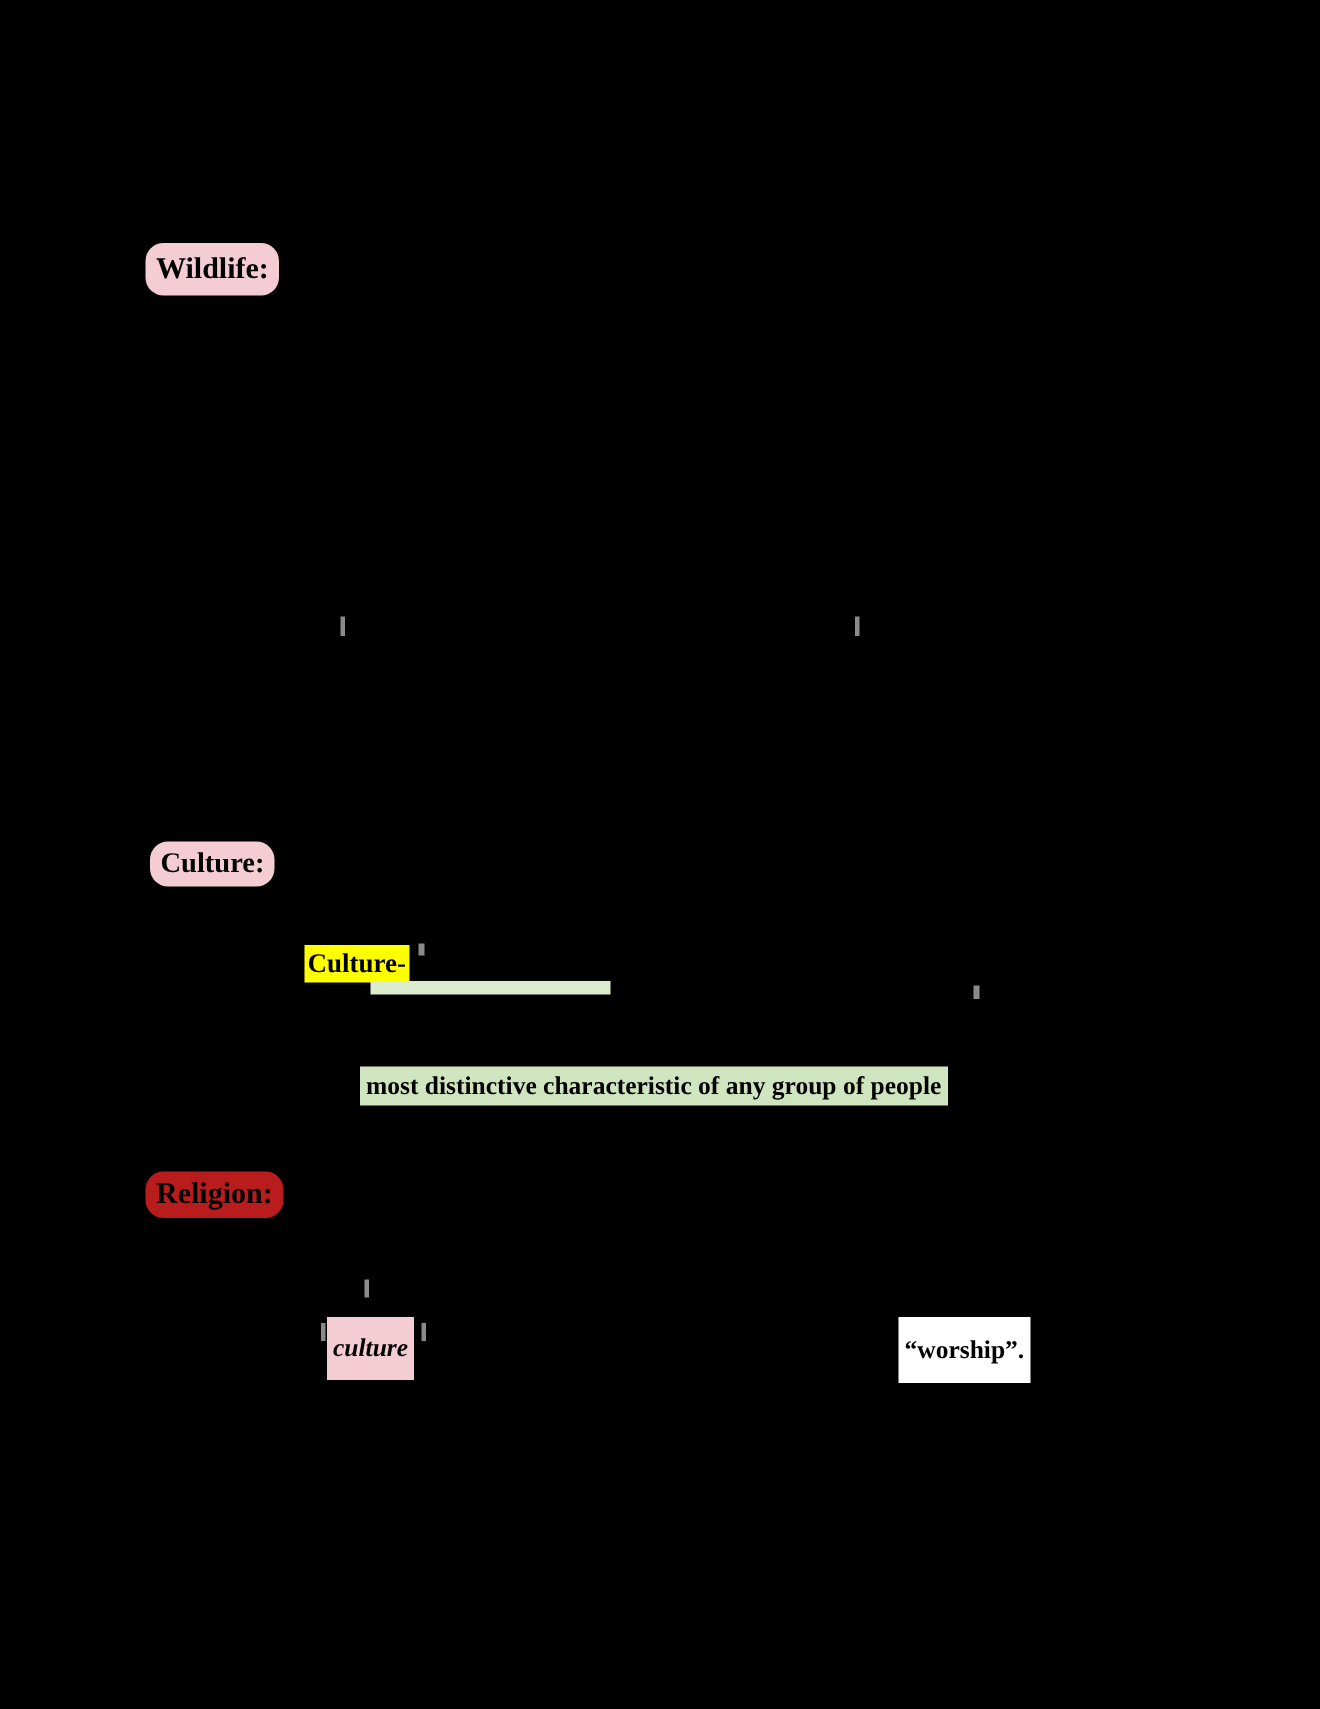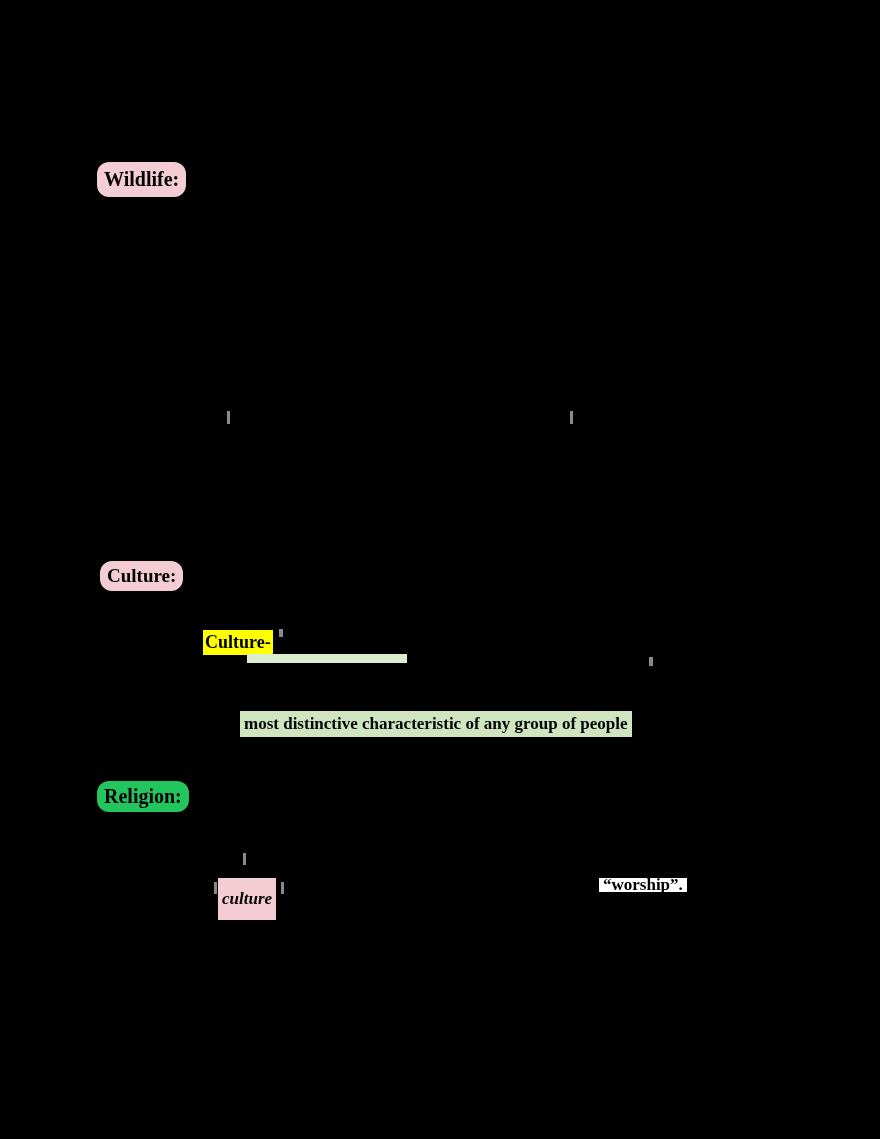--- a/index.html
+++ b/index.html
@@ -50,23 +50,23 @@
   <div class="hl heading pink" style="left: 100px; top: 561px; height: 30px; font-size: 19px; background-color: rgb(244, 204, 211);">Culture:</div>
 
   <div class="hl phrase yellow" style="left: 203px; top: 630px; height: 25px; font-size: 18px; padding: 0px 2px; background-color: rgb(255, 255, 0);">Culture-</div>
   <div class="frag" style="left:279px; top:629px; width:4px; height:8px;"></div>
 
   <div class="frag" style="left:247px; top:654px; width:160px; height:9px; background:#dcedcf;"></div>
 
   <div class="hl phrase green" style="left: 240px; top: 663px; height: 26px; background-color: rgb(207, 229, 192); margin-top: 48px;">most distinctive characteristic of any group of people</div>
   <div class="frag" style="left:649px; top:657px; width:4px; height:9px;"></div>
 
-  <div class="hl heading pink" style="left: 97px; top: 781px; height: 31px; background-color: #22c55e;">Religion:</div>
+  <div class="hl heading pink" style="left: 97px; top: 781px; height: 31px; background-color: #b91c1c;">Religion:</div>
 
   <div class="frag" style="left:243px; top:853px; width:3px; height:12px;"></div>
 
   <div class="frag" style="left:214px; top:882px; width:3px; height:12px;"></div>
   <div class="hl phrase italic pink" style="left: 218px; top: 878px; height: 42px; background-color: rgb(244, 204, 211);">culture</div>
   <div class="frag" style="left:281px; top:882px; width:3px; height:12px;"></div>
 
-  <div class="hl phrase white" style="left: 599px; top: 878px; height: 14px; background-color: rgb(255, 255, 255);">“worship”.</div>
+  <div class="hl phrase white" style="left: 599px; top: 878px; height: 44px; background-color: rgb(255, 255, 255);">“worship”.</div>
 
 </div>
 
 </body></html>

